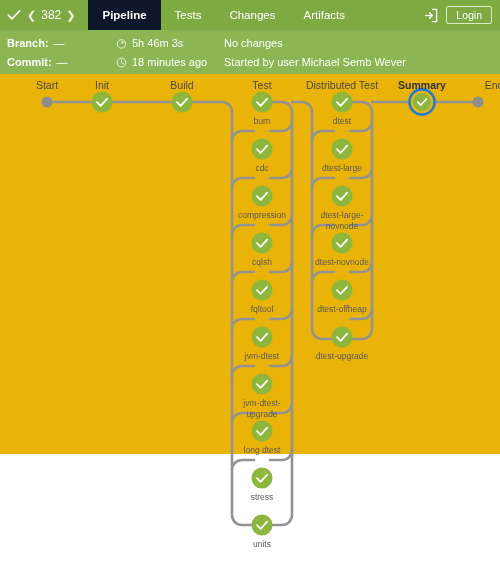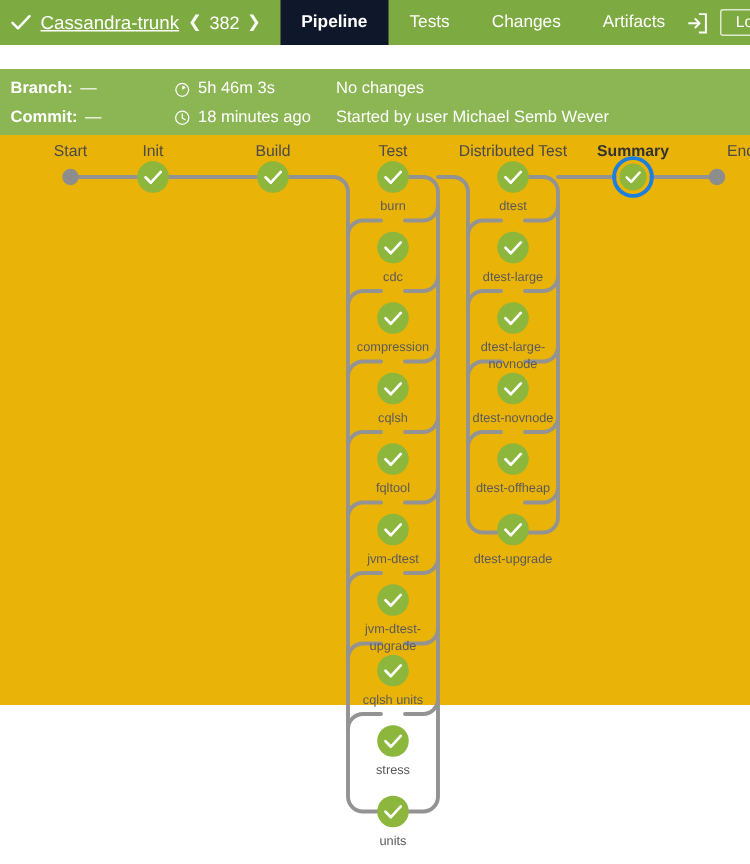--- a/index.html
+++ b/index.html
@@ -57,21 +57,20 @@
     font-family: "Liberation Sans", sans-serif;
   }
 
   
   .infobar {
     height: 44px;
     background: #8cb653;
     color: #ffffff;
     position: relative;
     font-size: 11px;
-    margin-top: 16px;
   }
   .info-cell { position: absolute; display: flex; align-items: center; gap: 5px; white-space: nowrap; }
   .info-label { font-weight: 700; }
   .info-val { font-weight: 400; }
   .mini-icon { width: 11px; height: 11px; display: block; flex: none; }
 
   
   .graph { position: relative; width: 500px; height: 380px; background: #eab308; }
   .graph svg { position: absolute; top: 0; left: 0; }
   .stage-head {
@@ -97,21 +96,20 @@
 </head>
 <body>
 
 <div class="topbar">
   <div class="brand">
     <span>
       <svg class="check-glyph" viewBox="0 0 16 16" aria-hidden="true">
         <path d="M1.5 8.2 L5.7 12.4 L14.5 3.2" fill="none" stroke="#ffffff" stroke-width="1.9" stroke-linecap="round" stroke-linejoin="round"></path>
       </svg>
     </span>
-    <span class="repo-name">Cassandra-trunk</span>
     <span class="runnav">
       <span class="chev">❮</span>
       <span class="run-number">382</span>
       <span class="chev">❯</span>
     </span>
   </div>
 
   <div class="tabs">
     <div class="tab active">Pipeline</div>
     <div class="tab">Tests</div>
@@ -309,21 +307,21 @@
   <div class="stage-head selected" style="left:422px; top:5px;">Summary</div>
   <div class="stage-head" style="left:478px; top:5px;margin-left:16px;">End</div>
 
   <div class="node-label" style="left:262px; top:42px;">burn</div>
   <div class="node-label" style="left:262px; top:89px;">cdc</div>
   <div class="node-label" style="left:262px; top:136px;">compression</div>
   <div class="node-label" style="left:262px; top:183px;">cqlsh</div>
   <div class="node-label" style="left:262px; top:230px;">fqltool</div>
   <div class="node-label" style="left:262px; top:277px;">jvm-dtest</div>
   <div class="node-label" style="left:262px; top:324px; width:60px;">jvm-dtest-upgrade</div>
-  <div class="node-label" style="left:262px; top:371px;">cqlsh units</div>
+  <div class="node-label" style="left:262px; top:371px;">long dtest</div>
   <div class="node-label" style="left:262px; top:418px;">stress</div>
   <div class="node-label" style="left:262px; top:465px;">units</div>
 
   <div class="node-label" style="left:342px; top:42px;">dtest</div>
   <div class="node-label" style="left:342px; top:89px;">dtest-large</div>
   <div class="node-label" style="left:342px; top:136px; width:62px;">dtest-large-novnode</div>
   <div class="node-label" style="left:342px; top:183px;">dtest-novnode</div>
   <div class="node-label" style="left:342px; top:230px;">dtest-offheap</div>
   <div class="node-label" style="left:342px; top:277px;">dtest-upgrade</div>
 </div>

